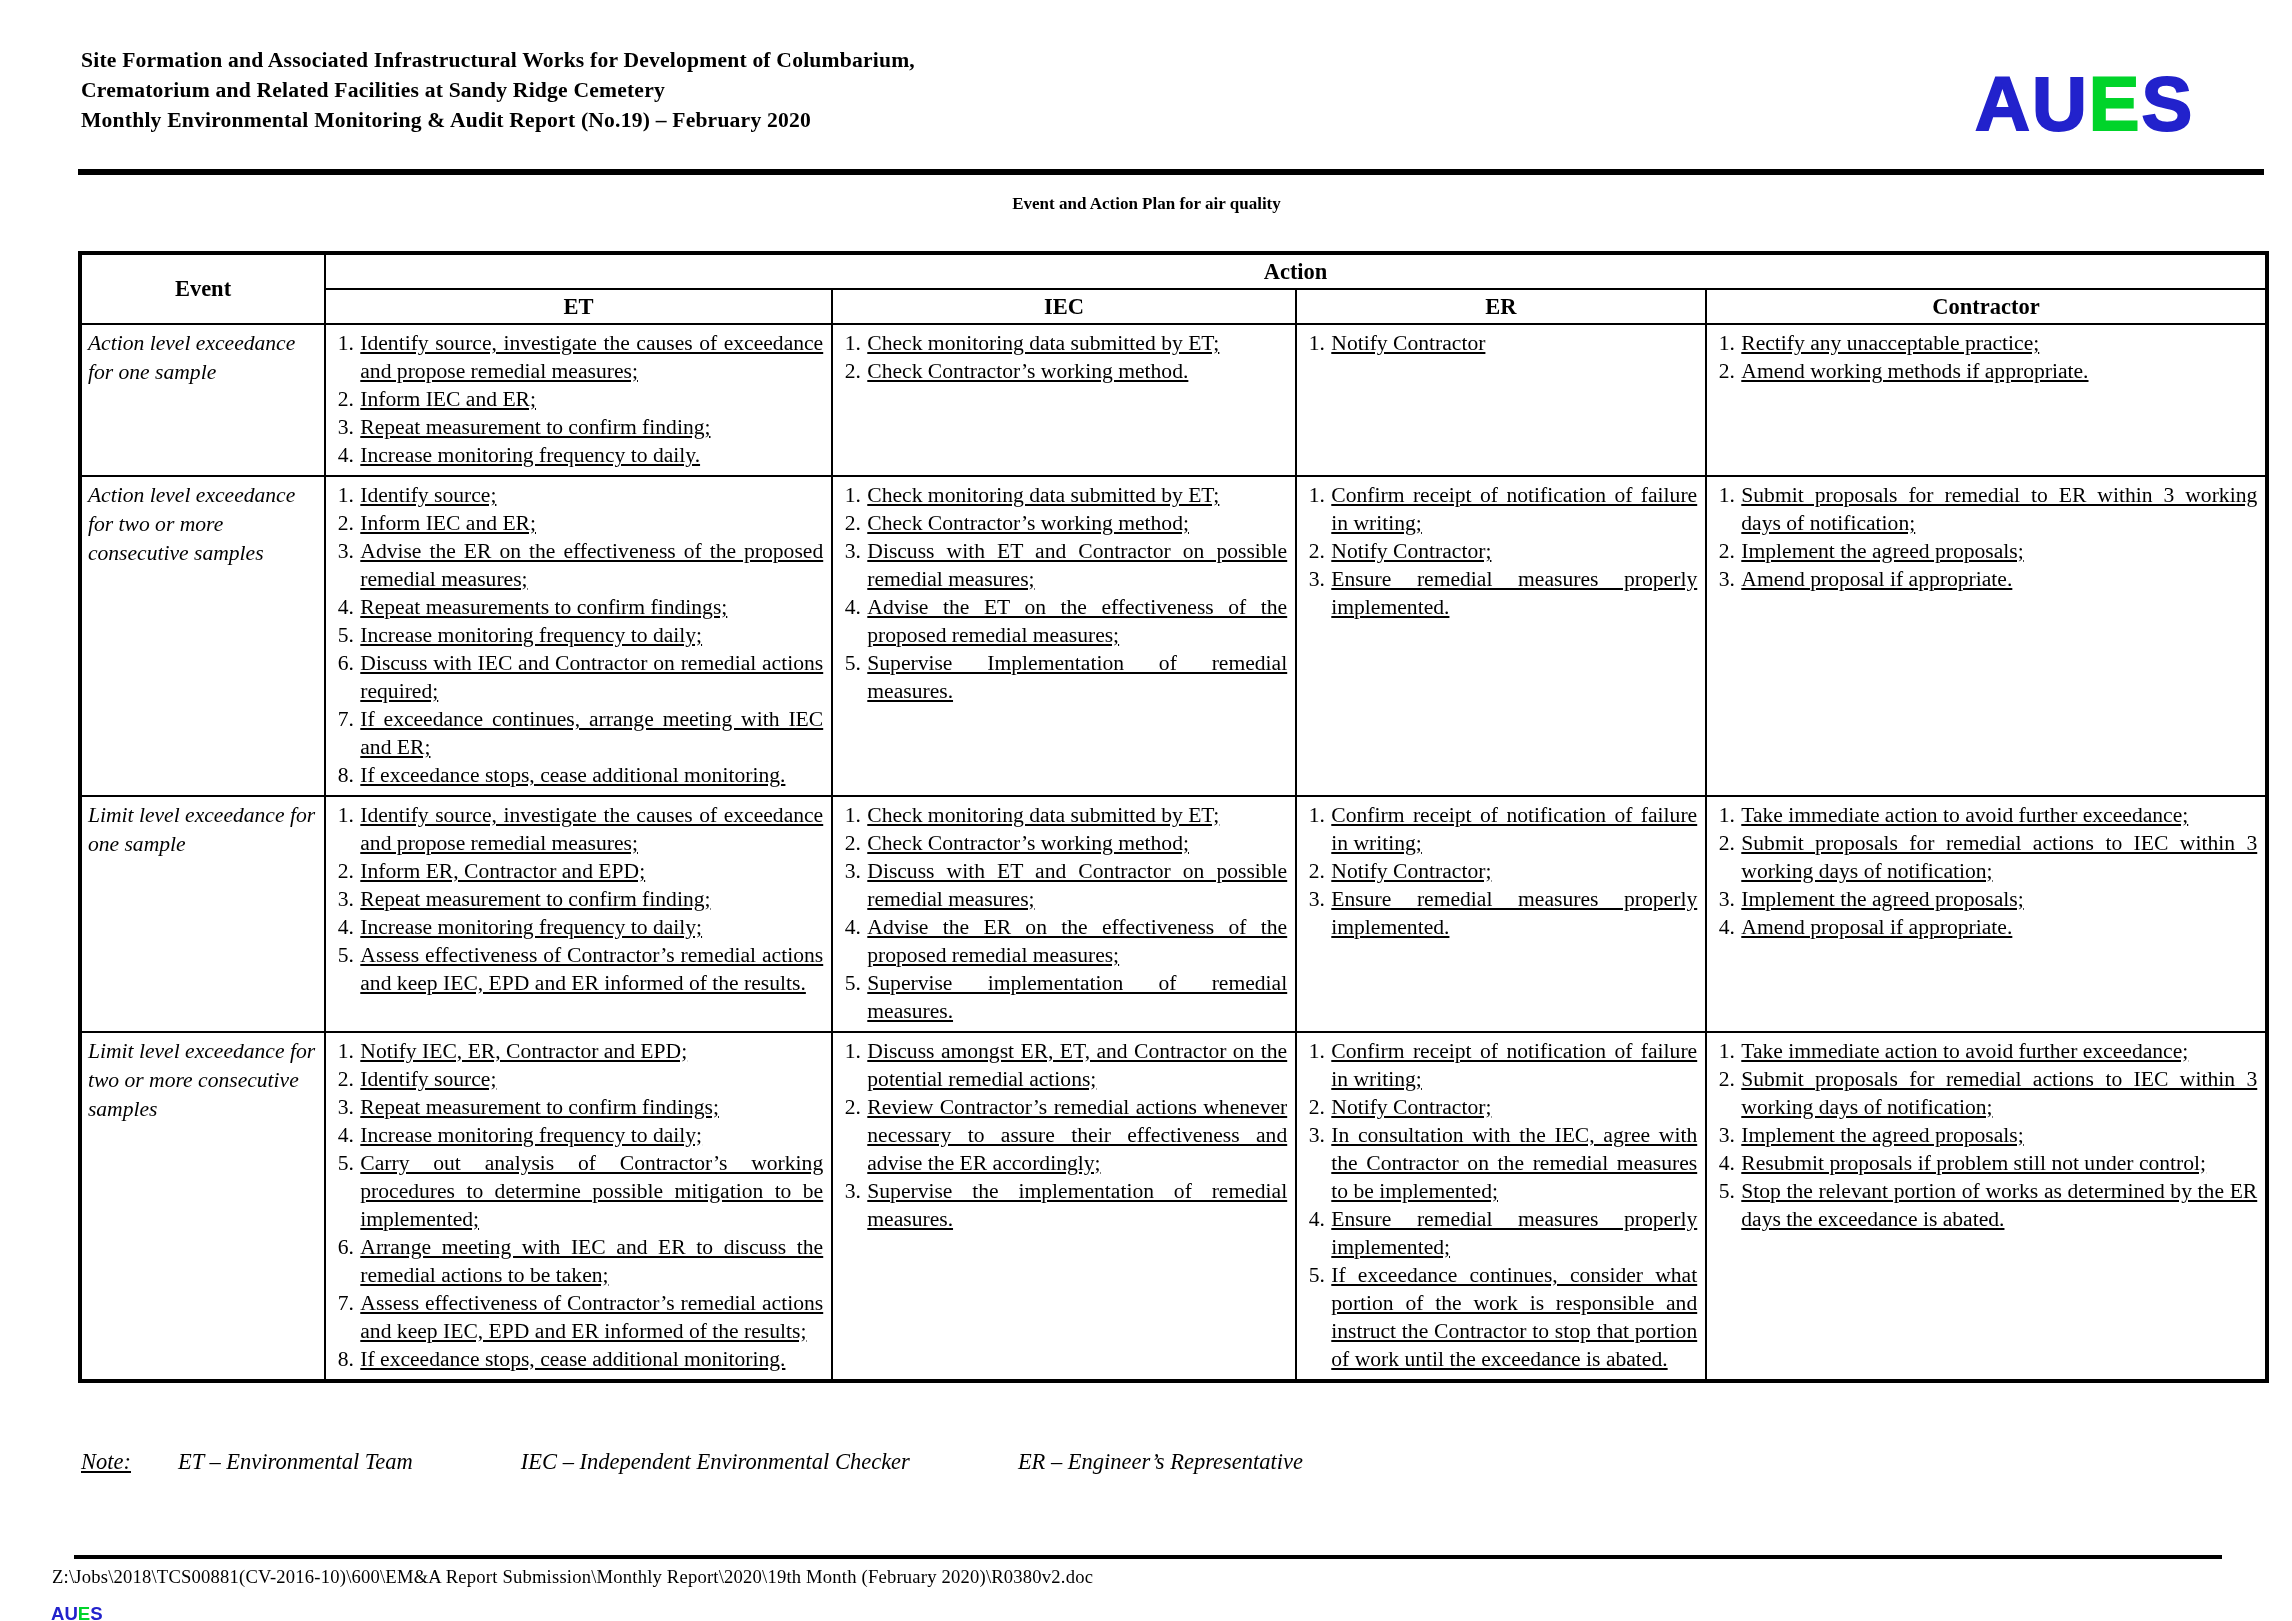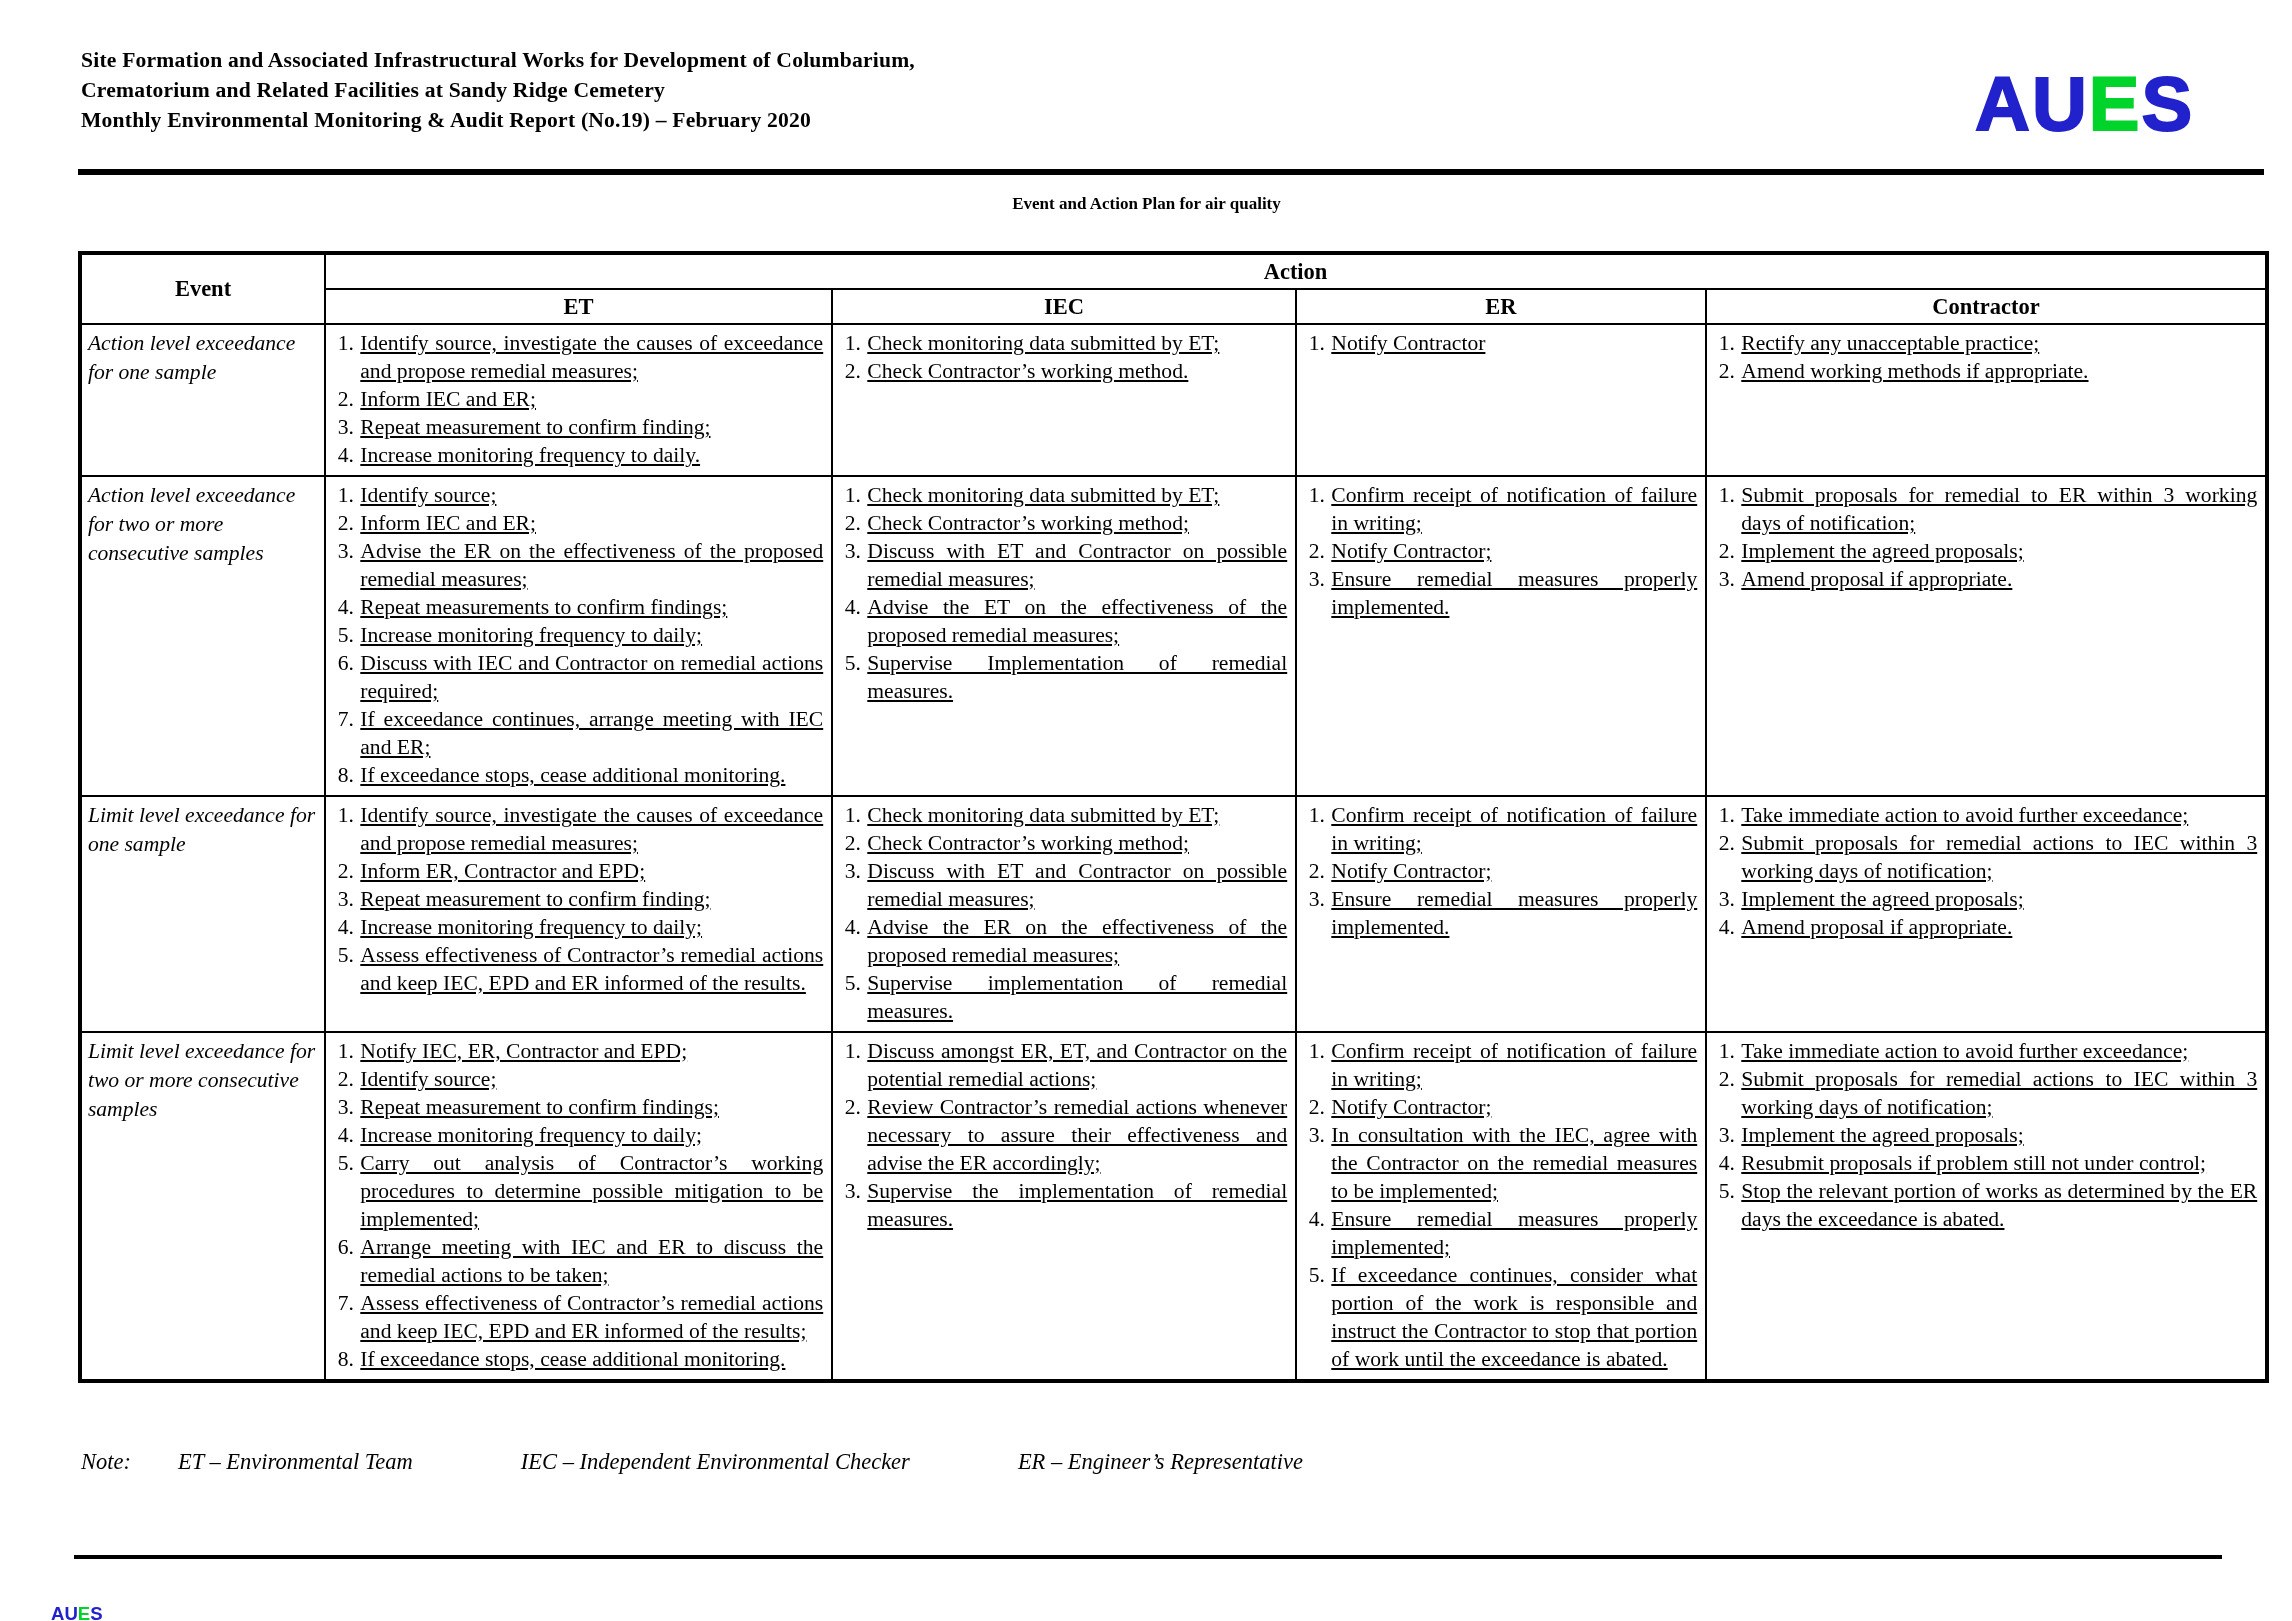--- a/index.html
+++ b/index.html
@@ -93,21 +93,21 @@
     padding-left: 1px;
   }
   .note {
     position: absolute;
     left: 81px;
     top: 1449px;
     font-style: italic;
     font-size: 22.5px;
     white-space: nowrap;
   }
-  .note .note-label { margin-right: 47px; }
+  .note .note-label { margin-right: 47px; text-decoration: underline; }
   .note .note-seg { margin-right: 108px; }
   .footer-rule {
     position: absolute;
     left: 74px;
     top: 1555px;
     width: 2148px;
     height: 3.9px;
     background: #000;
   }
   .footer-path {
@@ -315,19 +315,20 @@
           </td>
       </tr>
     </tbody>
   </table>
 
   <div class="note">
     <span class="note-label">Note:</span><span class="note-seg">ET – Environmental Team</span><span class="note-seg">IEC – Independent Environmental Checker</span><span>ER – Engineer’s Representative</span>
   </div>
 
   <div class="footer-rule"></div>
+  <div class="footer-path">Z:\Jobs\2018\TCS00881(CV-2016-10)\600\EM&amp;A Report Submission\Monthly Report\2020\19th Month (February 2020)\R0380v2.doc</div>
 
   <div class="mini-logo">
     <span class="lg-blue">AU</span><span class="lg-green">E</span><span class="lg-blue">S</span>
   </div>
 
 </div>
 
 
 </body></html>

